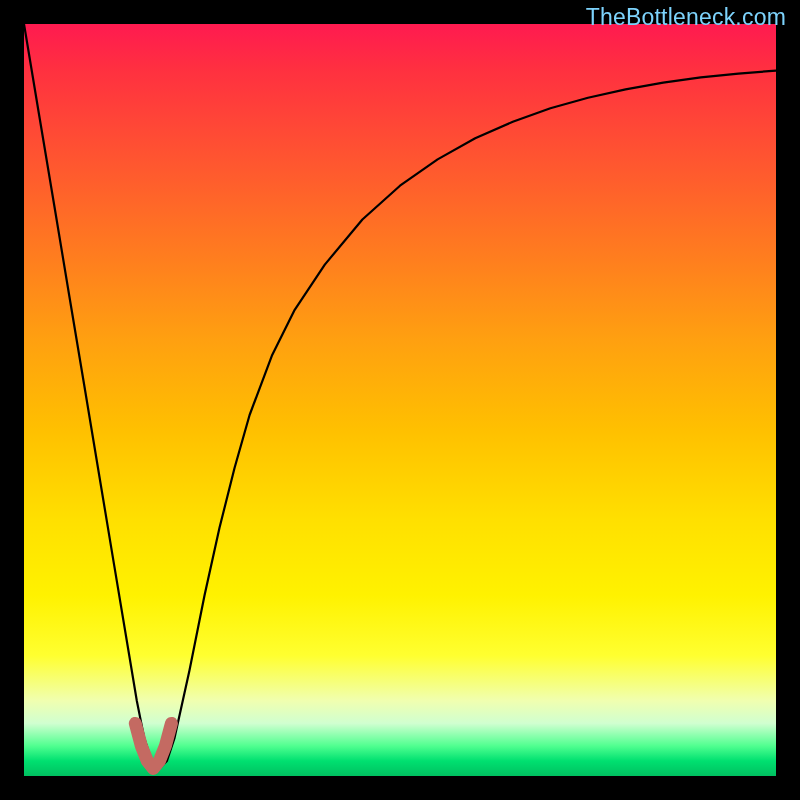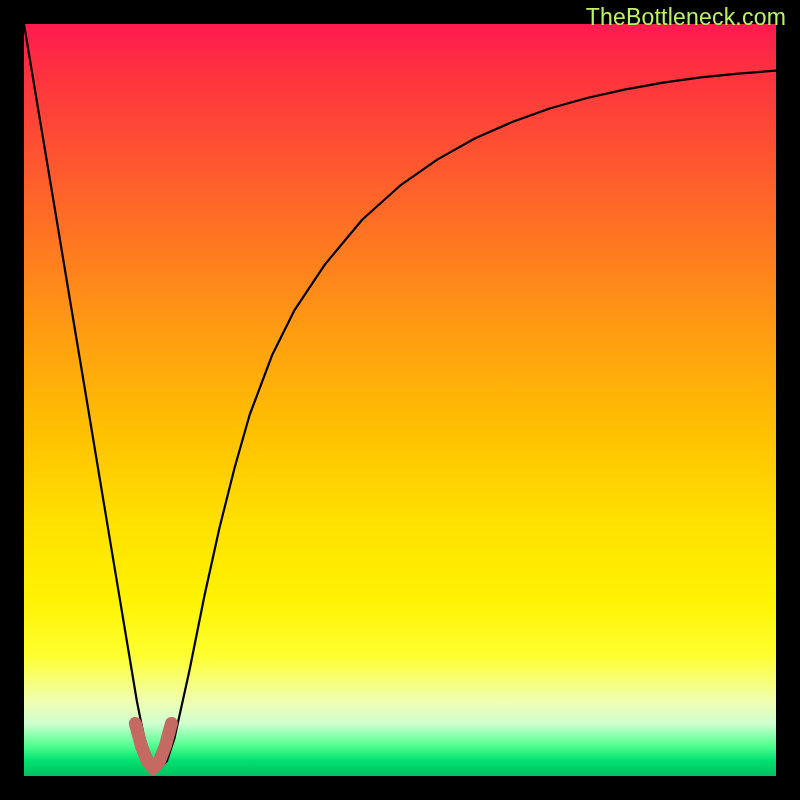--- a/index.html
+++ b/index.html
@@ -47,21 +47,21 @@
     );
   }
   .curve-layer {
     position: absolute;
     left: 0; top: 0; right: 0; bottom: 0;
   }
   .watermark {
     position: absolute;
     top: 4px;
     right: 14px;
-    color: #bef264;
+    color: #7dd3fc;
     font-size: 23px;
     letter-spacing: 0.2px;
     font-weight: 400;
   }
 </style>
 </head>
 <body>
 
 <div class="frame">
   <div class="plot">

